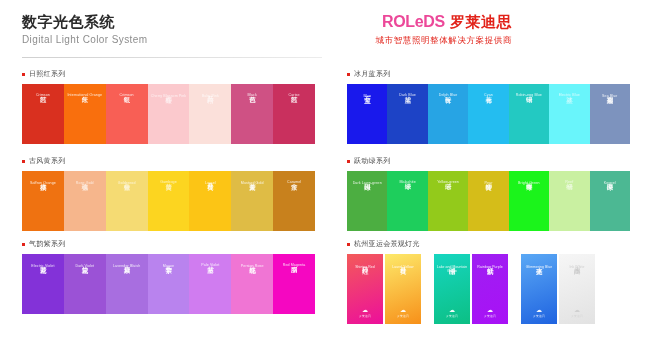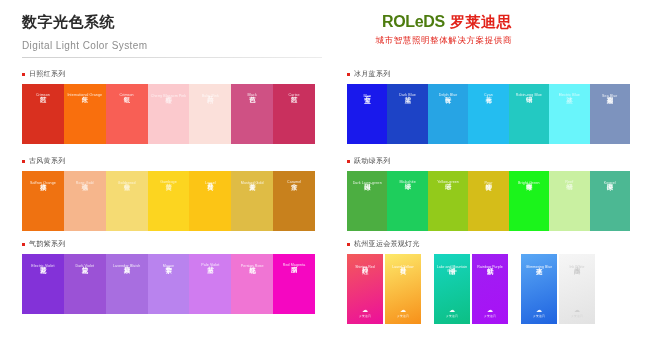--- a/index.html
+++ b/index.html
@@ -16,32 +16,32 @@
     position: absolute; left: 0; top: 0;
     width: 530px; height: 62px;
   }
   .title-block { position: absolute; left: 22px; top: 12px; }
   .title-cn {
     font-size: 15px; font-weight: bold; color: #2b2b2b;
     letter-spacing: 0.5px; line-height: 19px;
   }
   .title-en {
     font-size: 10px; color: #8d8d8d; letter-spacing: 0.4px;
-    line-height: 14px; margin-top: 8px;
+    line-height: 14px; margin-top: 2px;
   }
   .title-rule {
     position: absolute; left: 22px; top: 57px;
     width: 300px; height: 1px;
     background: linear-gradient(to right, #d0d0d0, #ececec);
   }
 
   .logo-block { position: absolute; right: 18px; top: 13px; text-align: right; }
   .logo-row { display: flex; align-items: center; justify-content: flex-end; gap: 5px; }
   .logo-mark {
-    font-size: 16px; font-weight: bold; color: #4d7c0f;
+    font-size: 16px; font-weight: bold; color: #ec4899;
     letter-spacing: -0.3px; line-height: 18px; text-align: right;
   }
   .logo-cn {
     font-size: 15px; font-weight: bold; color: #e2231a;
     letter-spacing: 0.5px; line-height: 18px;
   }
   .logo-tag {
     font-size: 8.5px; color: #e2231a; letter-spacing: 0.6px;
     margin-top: 4px; line-height: 11px;
   }

